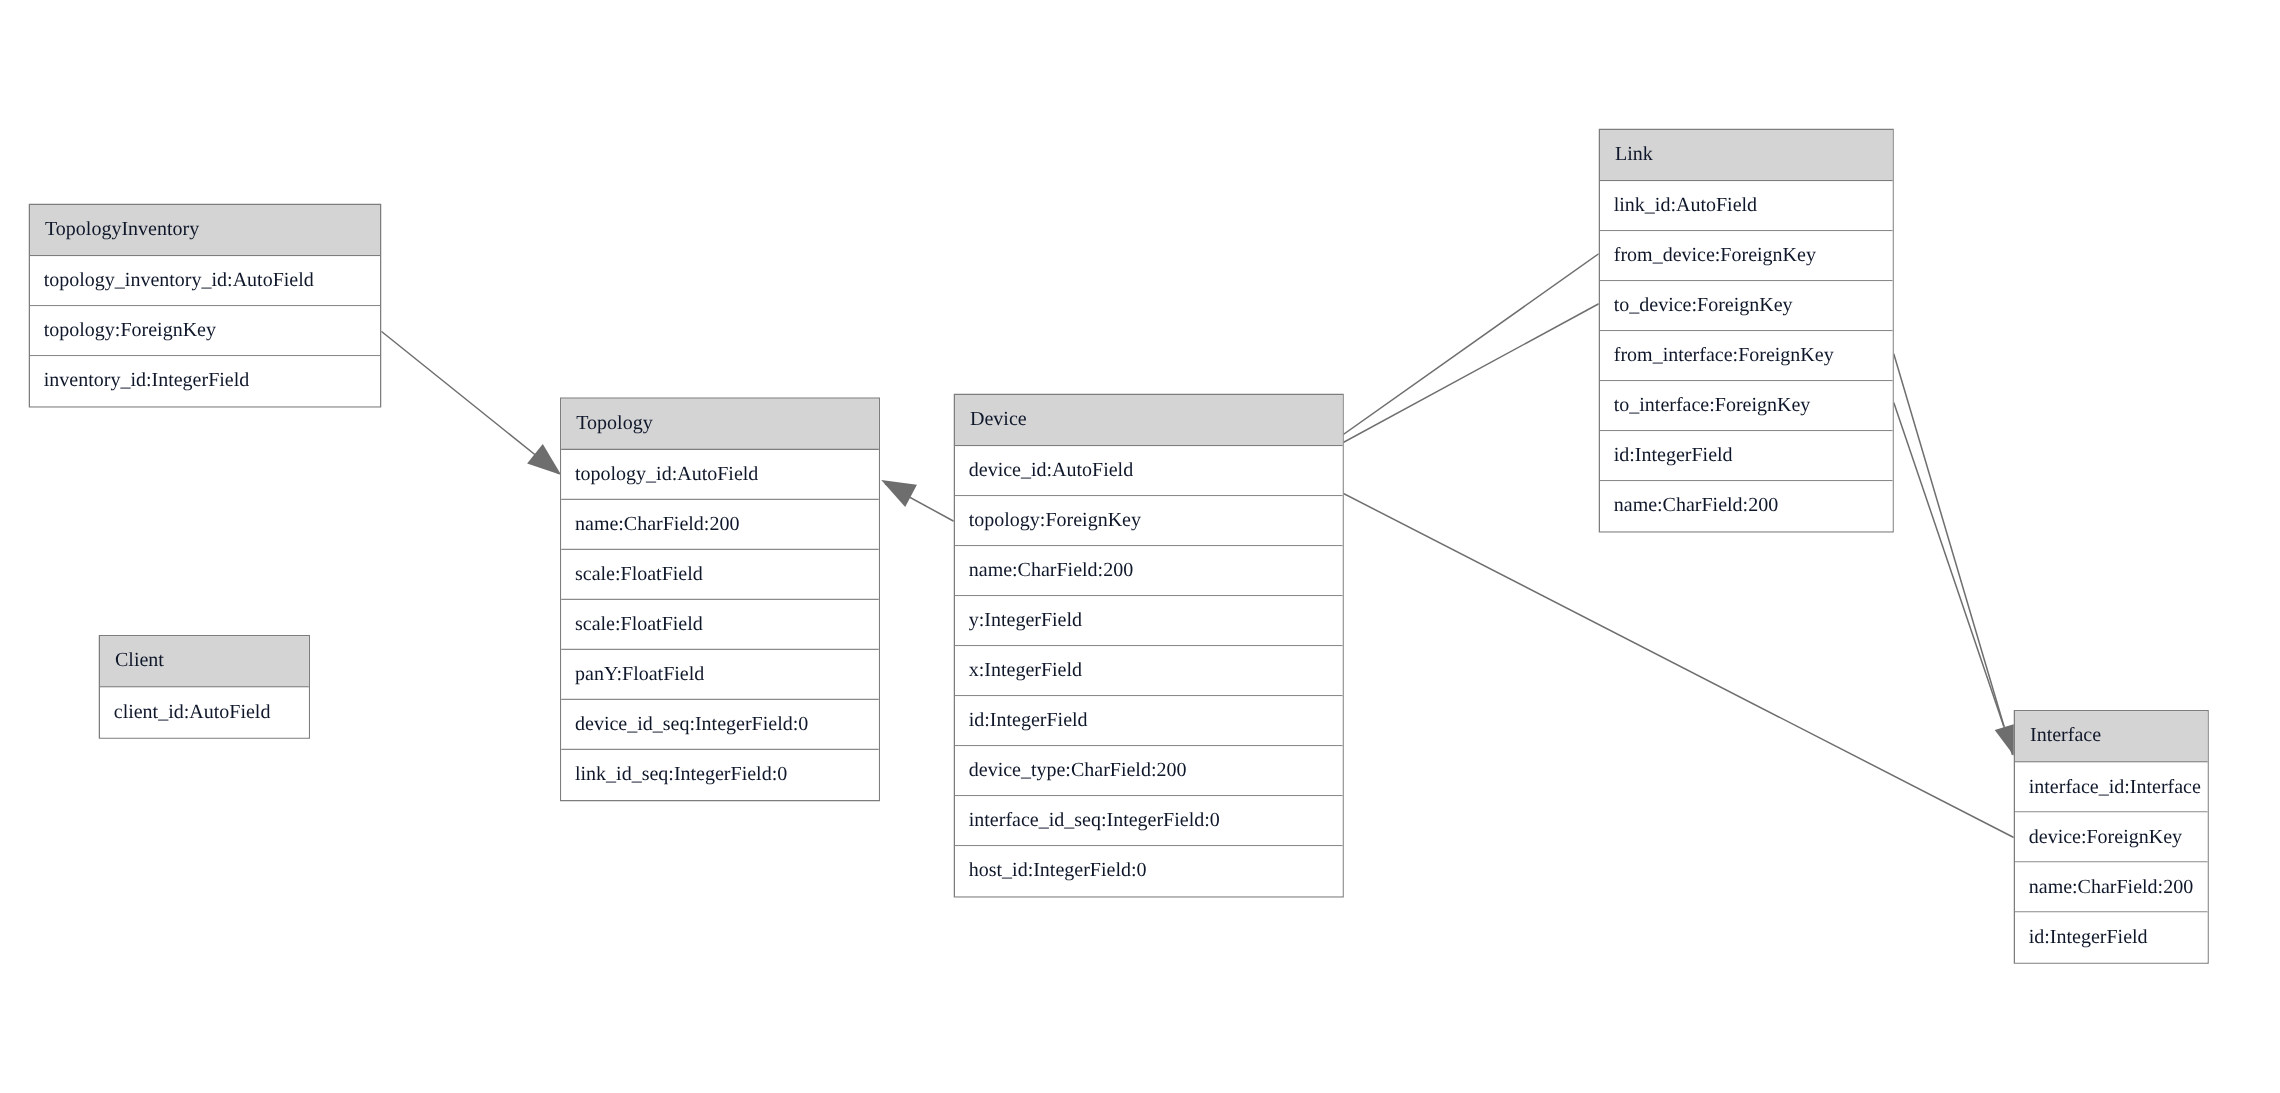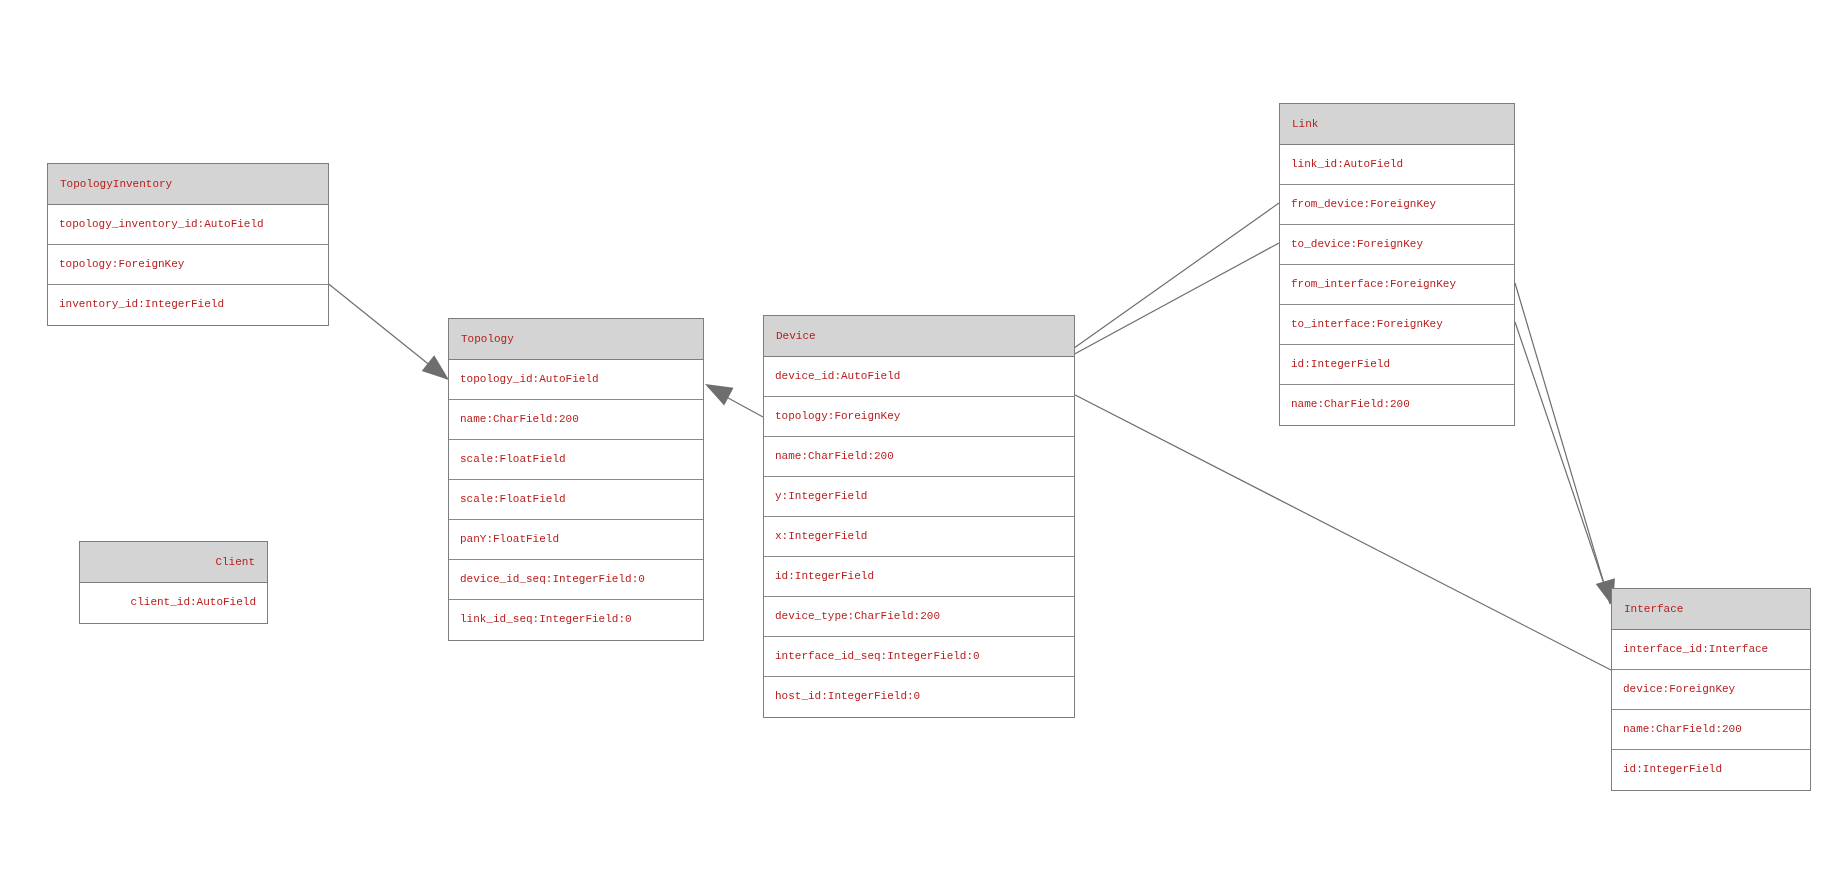--- a/index.html
+++ b/index.html
@@ -20,23 +20,22 @@
     left: 0;
     top: 0;
     z-index: 1;
   }
   .entity {
     position: absolute;
     z-index: 2;
     box-sizing: border-box;
     border: 1px solid #7d7d7d;
     background: #ffffff;
-    color: #b91c1c;
-    font-size: 11px;
-    font-family: Liberation Mono, monospace;
+    color: #0f172a;
+    font-size: 16px;
   }
   .entity-header {
     box-sizing: border-box;
     height: 41px;
     line-height: 40px;
     padding: 0 12px;
     background: #d4d4d4;
     border-bottom: 1px solid #7d7d7d;
     white-space: nowrap;
     overflow: hidden;
@@ -48,26 +47,26 @@
     padding: 0 11px;
     border-bottom: 1px solid #8a8a8a;
     background: #ffffff;
     white-space: nowrap;
     overflow: hidden;
   }
   .entity-row:last-child {
     border-bottom: none;
   }
   
-  #e-topologyinventory { left: 23px;   top: 163px; width: 282px; margin-left: 24px; }
-  #e-client            { left: 79px;   top: 541px; width: 189px; text-align: right; }
+  #e-topologyinventory { left: 23px;   top: 163px; width: 282px; }
+  #e-client            { left: 79px;   top: 508px; width: 169px; }
   #e-topology          { left: 448px;  top: 318px; width: 256px; }
   #e-device            { left: 763px;  top: 315px; width: 312px; }
   #e-link              { left: 1279px; top: 103px; width: 236px; }
-  #e-interface         { left: 1611px; top: 568px; width: 200px; margin-top: 20px; }
+  #e-interface         { left: 1611px; top: 568px; width: 156px; }
 
   .rel-line {
     stroke: #6e6e6e;
     stroke-width: 1.2;
     fill: none;
   }
   .rel-head {
     fill: #6e6e6e;
     stroke: none;
   }

